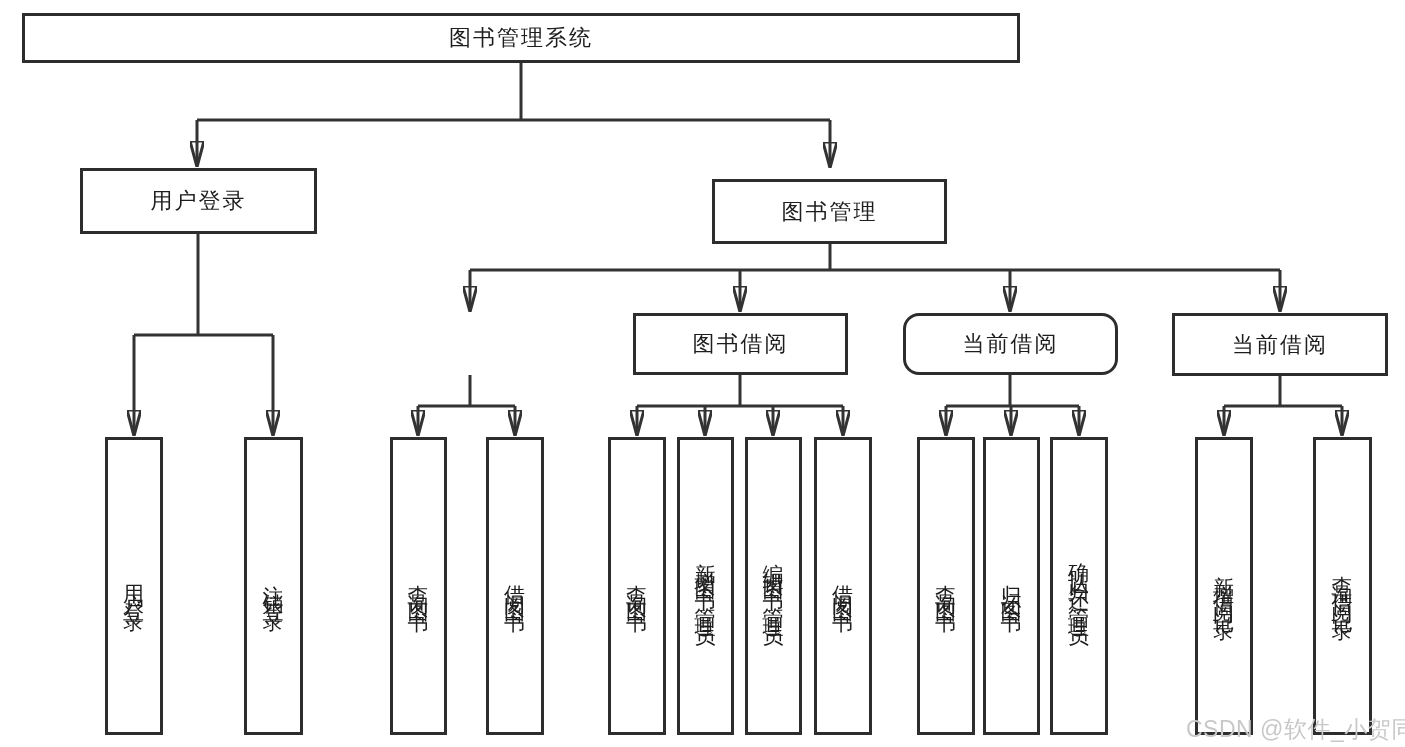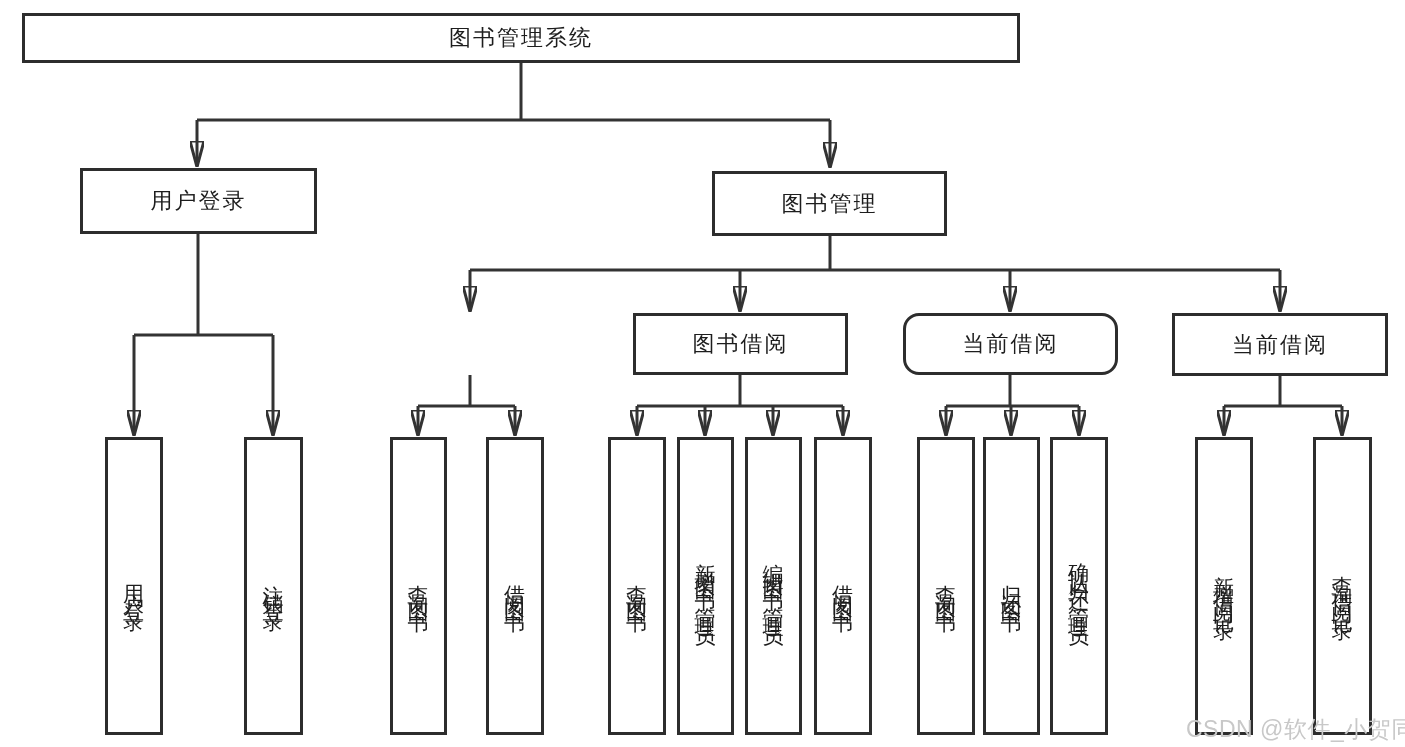--- a/index.html
+++ b/index.html
@@ -77,21 +77,21 @@
     <path d="M1342,406 L1342,435" marker-end="url(#arrow)"></path>
   </svg>
 
   <div class="box h" style="left:22px;top:13px;width:998px;height:50px;">
     <span class="lab">图书管理系统</span>
   </div>
 
   <div class="box h" style="left:80px;top:168px;width:237px;height:66px;">
     <span class="lab">用户登录</span>
   </div>
-  <div class="box h" style="left:712px;top:171px;width:235px;height:65px;">
+  <div class="box h" style="left:712px;top:179px;width:235px;height:65px;">
     <span class="lab">图书管理</span>
   </div>
 
   <div class="box h" style="left:633px;top:313px;width:215px;height:62px;">
     <span class="lab">图书借阅</span>
   </div>
   <div class="box h" style="left:903px;top:313px;width:215px;height:62px;border-radius:16px;">
     <span class="lab">当前借阅</span>
   </div>
   <div class="box h" style="left:1172px;top:313px;width:216px;height:63px;">

